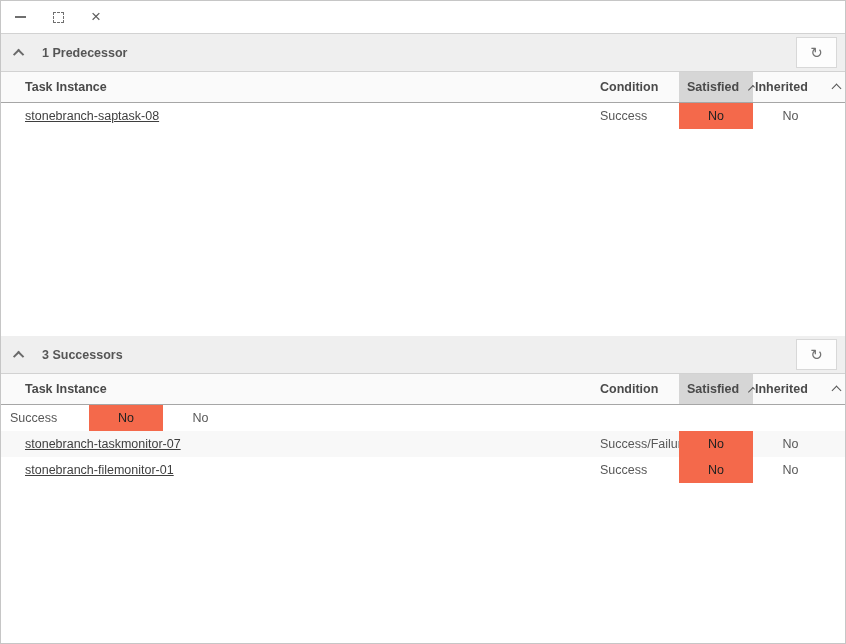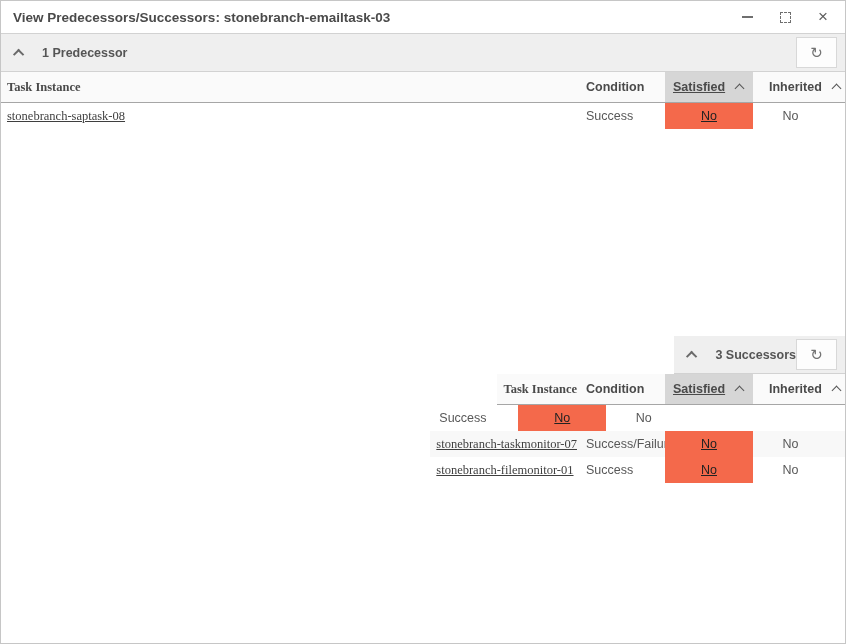--- a/index.html
+++ b/index.html
@@ -79,24 +79,24 @@
     height: 31px; min-height: 31px;
     background: #fafafa;
     border-bottom: 1px solid #a6a6a6;
     display: flex;
     align-items: stretch;
     font-size: 12.5px;
     font-weight: 700;
     color: #4a4a4a;
   }
   .grid-header .hcell { display: flex; align-items: center; cursor: pointer; }
-  .col-task { flex: 1; padding-left: 6px; min-width: 0; font-family: Liberation Serif, serif; }
+  .col-task { flex: 1; padding-left: 24px; min-width: 0; }
   .col-cond { width: 88px; padding-left: 9px; }
-  .col-sat  { width: 88px; justify-content: center; text-decoration: underline; }
-  .col-inh  { width: 75px; padding-left: 16px; }
+  .col-sat  { width: 74px; justify-content: center; }
+  .col-inh  { width: 75px; padding-left: 2px; }
   .col-menu { width: 17px; display: flex; align-items: center; justify-content: center; }
   .hcell.col-sat {
     background: #d6d6d6;
     justify-content: flex-start;
     padding-left: 8px;
   }
   .sort-caret {
     display: inline-block;
     width: 7px; height: 7px;
     border-top: 1.5px solid #555;
@@ -139,21 +139,20 @@
     color: #3f3f3f;
     text-decoration: underline;
     cursor: pointer;
     white-space: nowrap;
   }
 </style>
 </head>
 <body>
 
 <div class="titlebar">
-  <div class="title-text">View Predecessors/Successors: stonebranch-emailtask-03</div>
   <div class="win-controls">
     <div class="win-btn">
       <span class="ico-min"></span>
     </div>
     <div class="win-btn">
       <span class="ico-max"></span>
     </div>
     <div class="win-btn">
       <span class="ico-close">×</span>
     </div>
@@ -190,21 +189,21 @@
         <span class="task-link">stonebranch-saptask-08</span>
       </div>
       <div class="cell col-cond">Success</div>
       <div class="cell col-sat">No</div>
       <div class="cell col-inh">No</div>
       <div class="col-menu"></div>
     </div>
   </div>
 </div>
 
-<div class="section" style="flex:1; min-height:0;align-items:flex-end;">
+<div class="section" style="flex:1; min-height:0;">
   <div class="section-header">
     <span class="collapse-toggle">
       <span class="chev-up"></span>
     </span>
     <span class="section-title">3 Successors</span>
     <button class="refresh-btn">
       <span class="refresh-glyph">↻</span>
     </button>
   </div>
 

